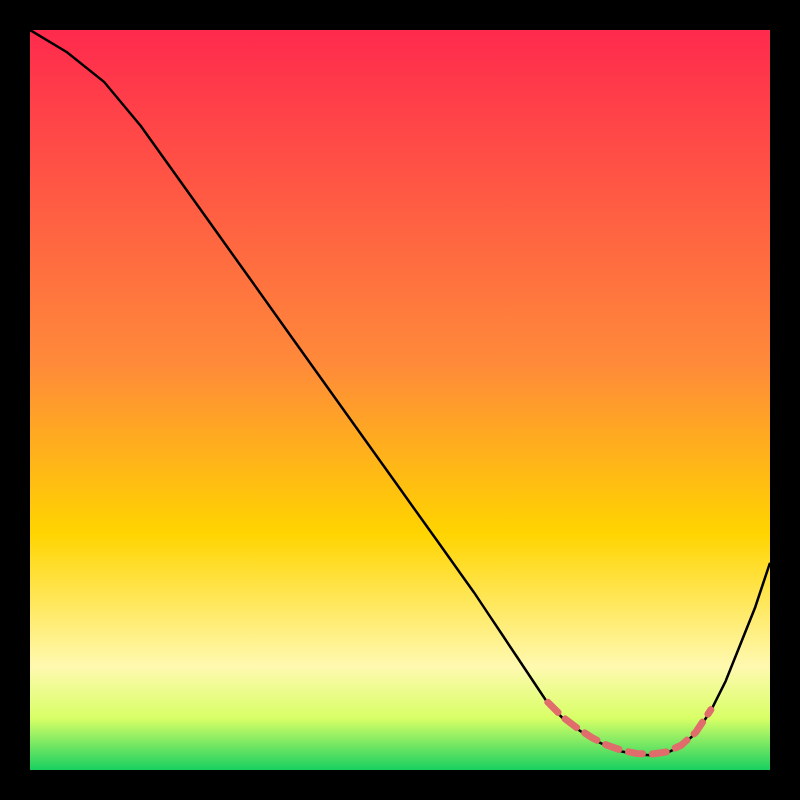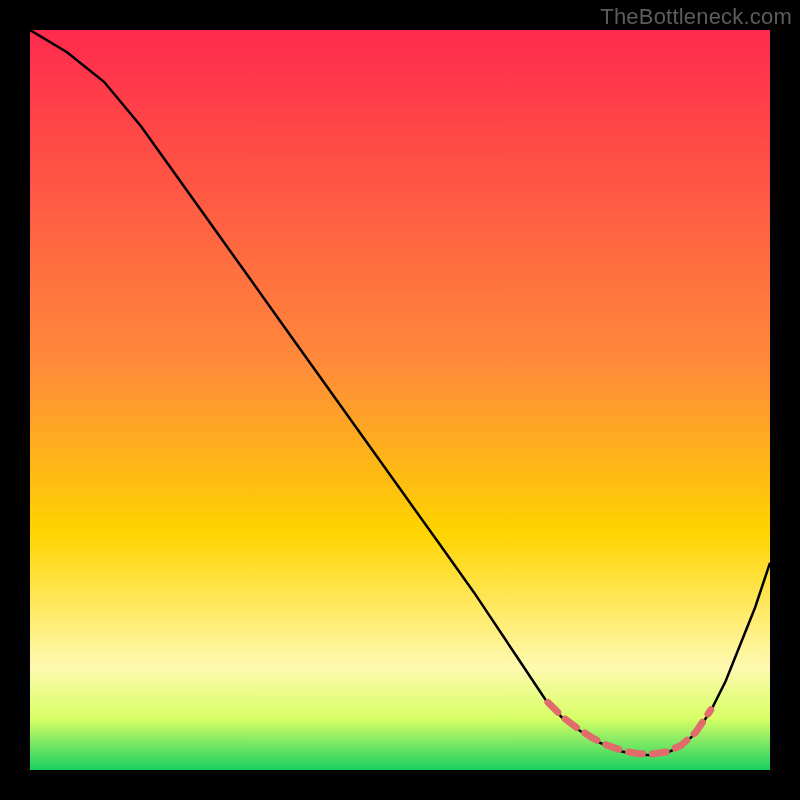--- a/index.html
+++ b/index.html
@@ -31,21 +31,20 @@
     font-size: 22px;
     color: #5c5c5c;
     letter-spacing: 0.2px;
     user-select: none;
   }
 </style>
 </head>
 <body>
 
 <div class="frame">
-  <div class="watermark">TheBottleneck.com</div>
 
   <svg class="plot" viewBox="0 0 740 740" preserveAspectRatio="none">
     <defs>
       <linearGradient id="bg-grad" x1="0" y1="0" x2="0" y2="1">
         <stop id="g0" offset="0%" stop-color="#ff2a4d"></stop>
         <stop id="g1" offset="45%" stop-color="#ff8a3a"></stop>
         <stop id="g2" offset="68%" stop-color="#ffd400"></stop>
         <stop id="g3" offset="86%" stop-color="#fff9b0"></stop>
         <stop id="g4" offset="93%" stop-color="#d8ff66"></stop>
         <stop id="g5" offset="100%" stop-color="#18d060"></stop>

